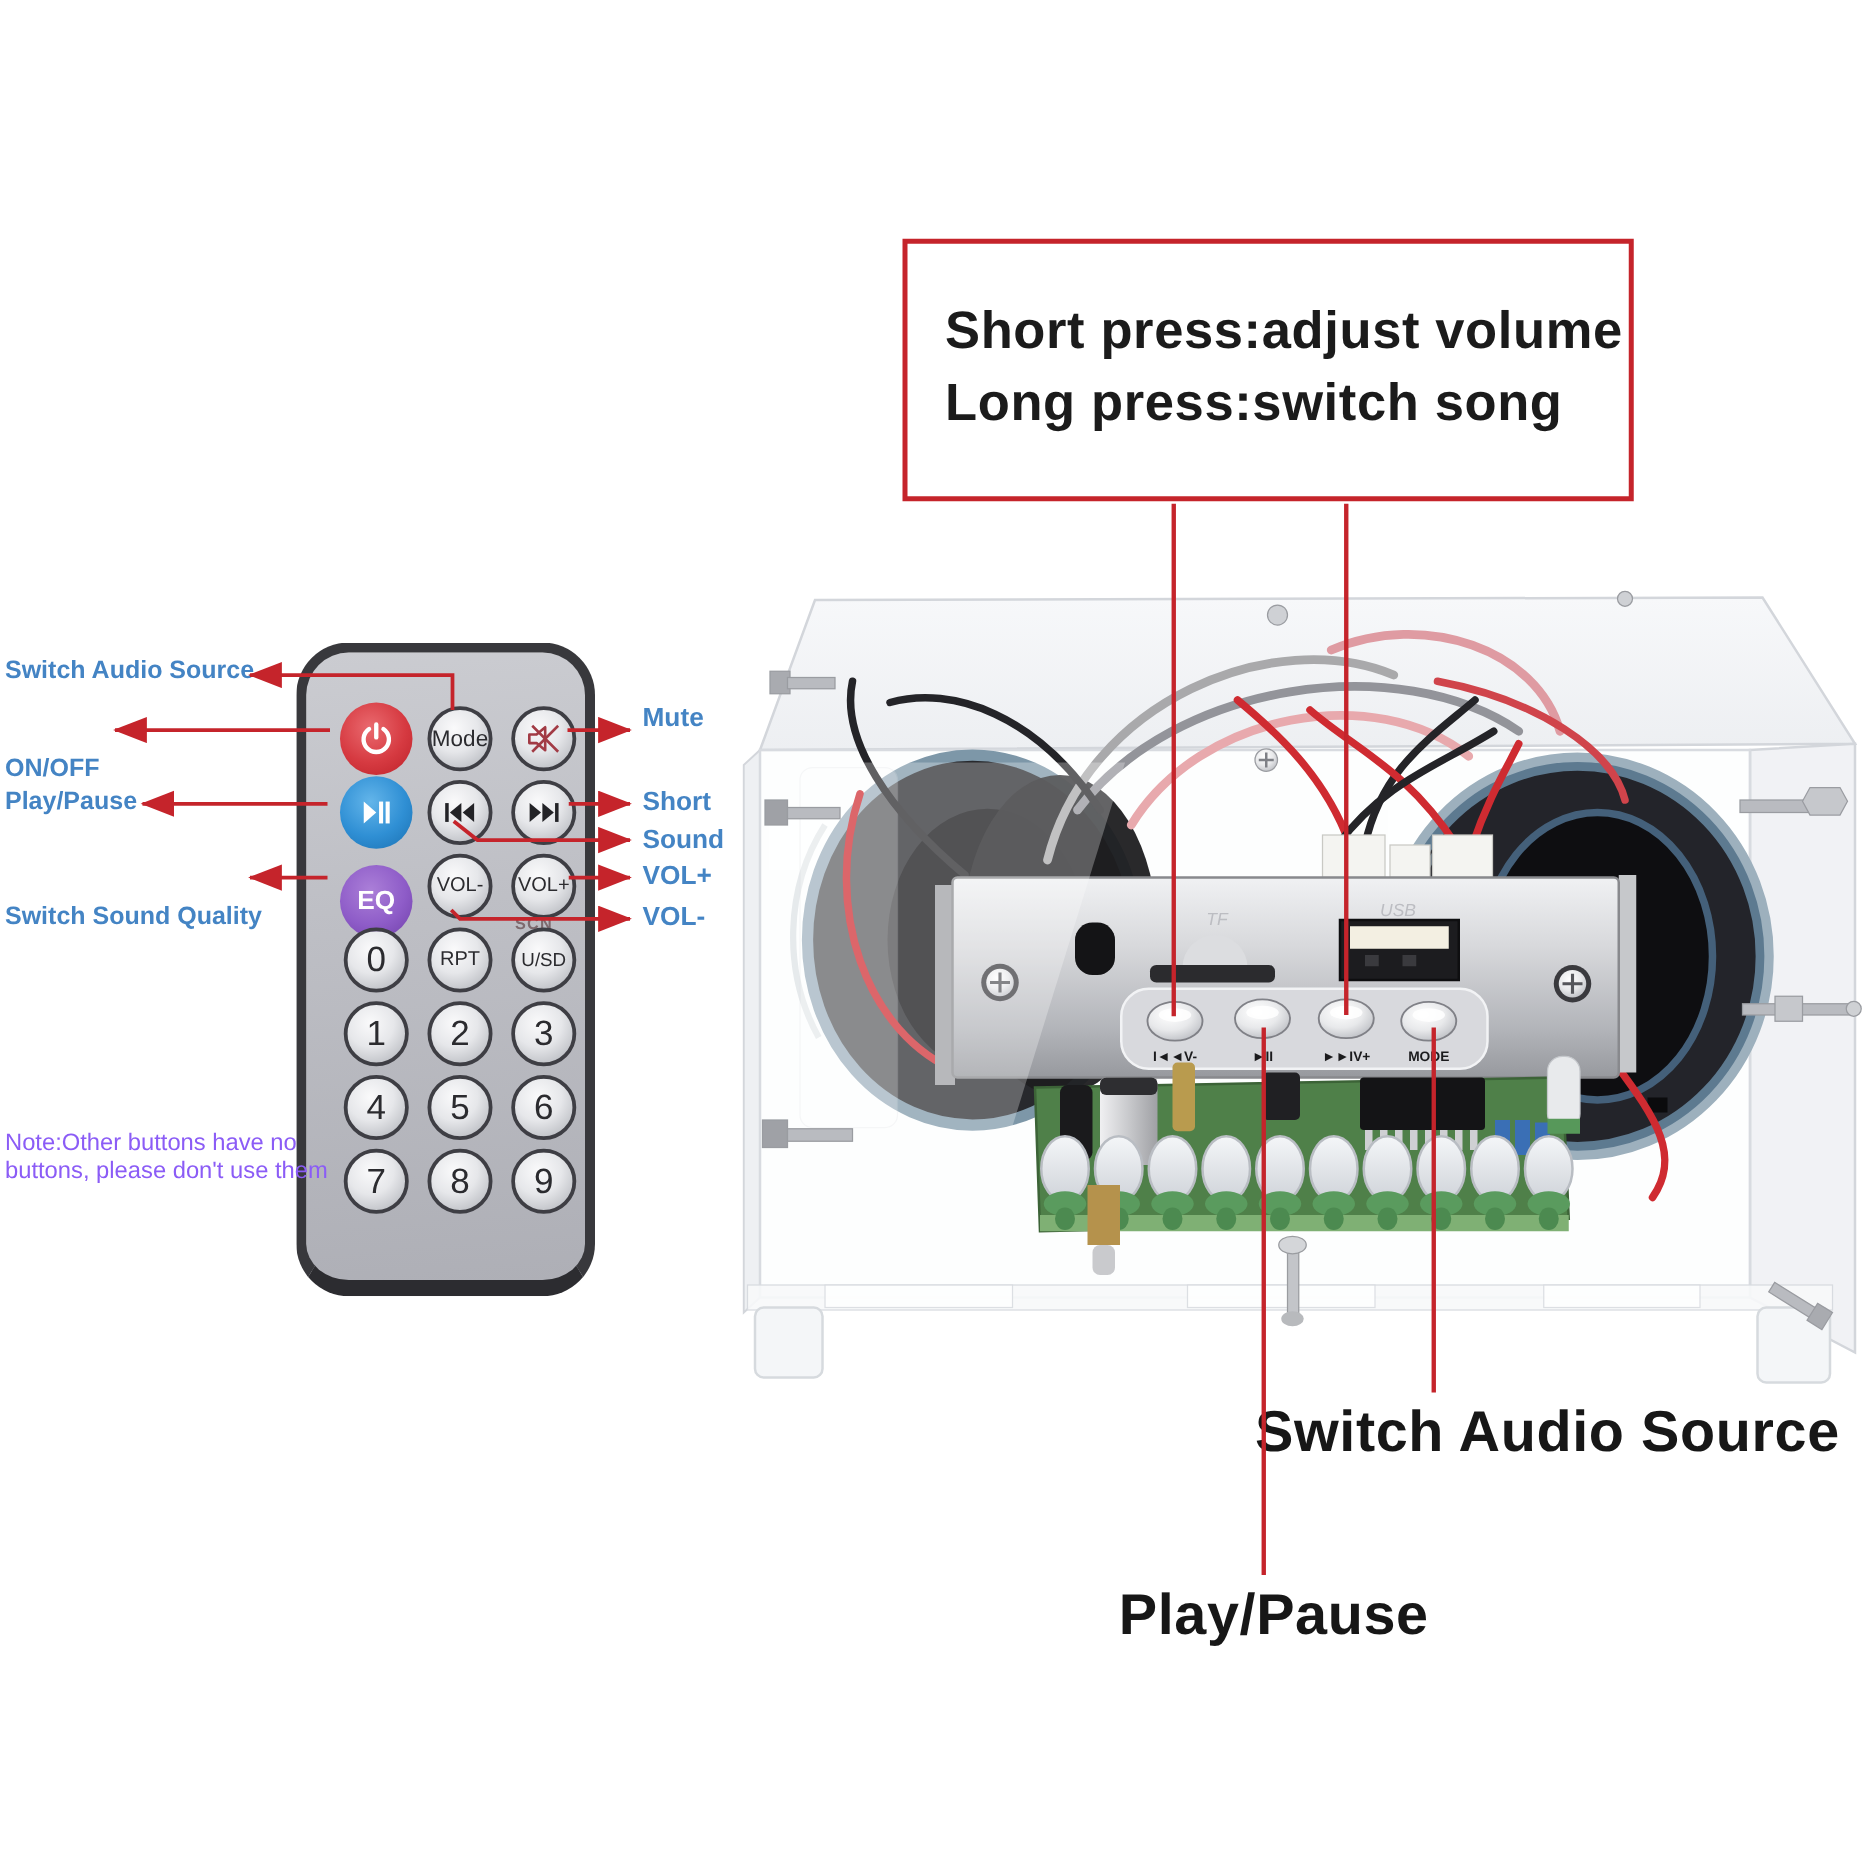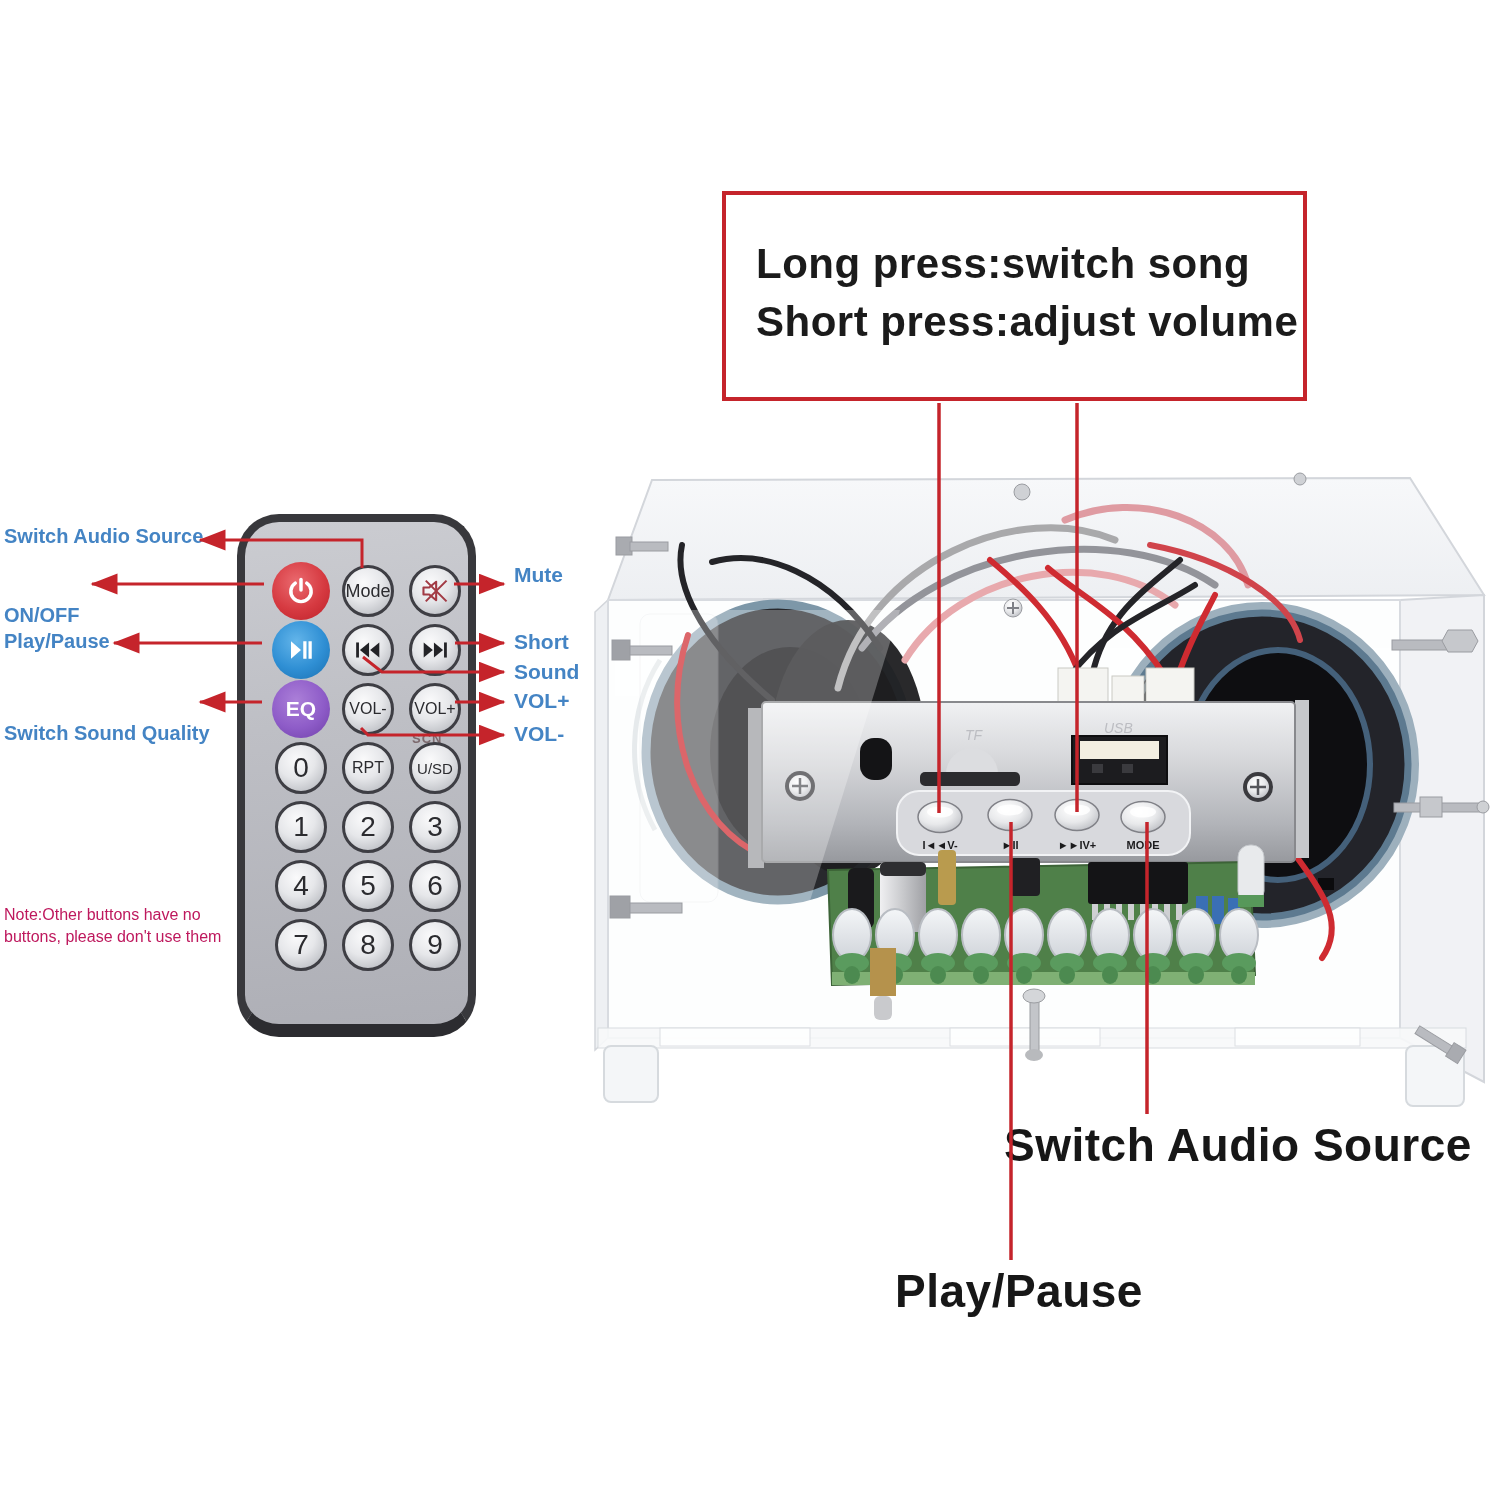--- a/index.html
+++ b/index.html
@@ -6,21 +6,21 @@
   #canvas{position:relative;width:1494px;height:1494px;background:#ffffff;overflow:hidden;
           font-family:"Liberation Sans", sans-serif;}
   .abs{position:absolute;}
   
   .top-callout{left:722px;top:191px;width:585px;height:210px;border:4px solid #c5242b;
                box-sizing:border-box;background:#fff;z-index:5;}
   .top-callout .tc-inner{padding:40px 0 0 30px;font-size:42px;font-weight:bold;color:#1b1b1b;
                line-height:58px;letter-spacing:.5px;}
   .blue-label{color:#4484c4;font-size:20px;font-weight:bold;z-index:6;white-space:nowrap;}
   .blue-label.r{font-size:21px;}
-  .note-text{color:#be185d;font-size:16px;line-height:21px;z-index:6;white-space:nowrap;text-align:center;}
+  .note-text{color:#8b5cf6;font-size:19px;line-height:21px;z-index:6;white-space:nowrap;text-align:center;}
   .big-label{color:#171717;font-weight:bold;font-size:46px;z-index:6;white-space:nowrap;letter-spacing:.5px;}
   
   .remote{left:237px;top:514px;width:239px;height:523px;box-sizing:border-box;
           border:8px solid #38383c;border-bottom:13px solid #2c2c30;border-radius:42px;
           background:linear-gradient(175deg,#cbccd1 0%,#bebfc5 40%,#aeafb6 100%);z-index:2;}
   .rbtn{position:absolute;border-radius:50%;display:flex;align-items:center;justify-content:center;
         box-sizing:border-box;}
   .rbtn.silver{width:52px;height:52px;border:3px solid #3e3e44;
         background:radial-gradient(circle at 40% 32%,#fafafb 0%,#e6e7ea 45%,#c3c5ca 78%,#a6a8ae 100%);
         color:#2b2b2f;}
@@ -332,21 +332,21 @@
       </svg>
     </div>
     <div class="rbtn silver" style="left:164px;top:102px;">
       <svg width="28" height="20" viewBox="0 0 26 18">
         <polygon points="2.5,2 11,9 2.5,16" fill="#232327"></polygon>
         <polygon points="12,2 20.5,9 12,16" fill="#232327"></polygon>
         <rect x="21.4" y="2" width="2.6" height="14" fill="#232327"></rect>
       </svg>
     </div>
 
-    <div class="rbtn color purple" style="left:27px;top:158px;justify-content:center;">
+    <div class="rbtn color purple" style="left:27px;top:170px;justify-content:center;">
       <span class="lbl" style="font-size:21px;font-weight:bold;">EQ</span>
     </div>
     <div class="rbtn silver" style="left:97px;top:161px;">
       <span class="lbl sm">VOL-</span>
     </div>
     <div class="rbtn silver" style="left:164px;top:161px;">
       <span class="lbl sm">VOL+</span>
     </div>
     <div class="scn">SCN</div>
 
@@ -386,22 +386,22 @@
     <div class="rbtn silver" style="left:97px;top:397px;">
       <span class="lbl digit">8</span>
     </div>
     <div class="rbtn silver" style="left:164px;top:397px;">
       <span class="lbl digit">9</span>
     </div>
   </div>
 
   <div class="abs top-callout">
     <div class="tc-inner">
+      <div>Short press:adjust volume</div>
       <div>Long press:switch song</div>
-      <div>Short press:adjust volume</div>
     </div>
   </div>
 
   <div class="abs blue-label" style="left:4px;top:525px;">Switch Audio Source</div>
   <div class="abs blue-label" style="left:4px;top:604px;">ON/OFF</div>
   <div class="abs blue-label" style="left:4px;top:630px;">Play/Pause</div>
   <div class="abs blue-label" style="left:4px;top:722px;">Switch Sound Quality</div>
   <div class="abs blue-label r" style="left:514px;top:563px;">Mute</div>
   <div class="abs blue-label r" style="left:514px;top:630px;">Short</div>
   <div class="abs blue-label r" style="left:514px;top:660px;">Sound</div>

